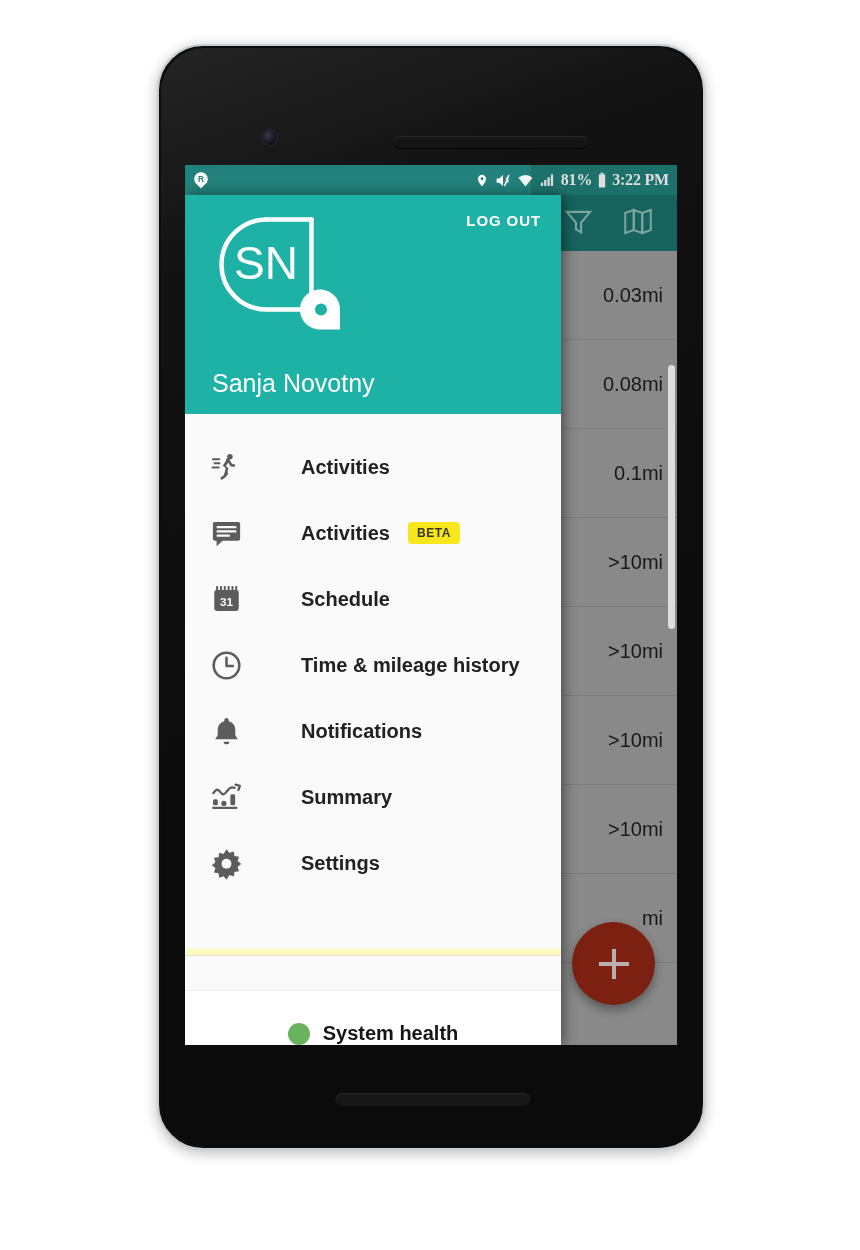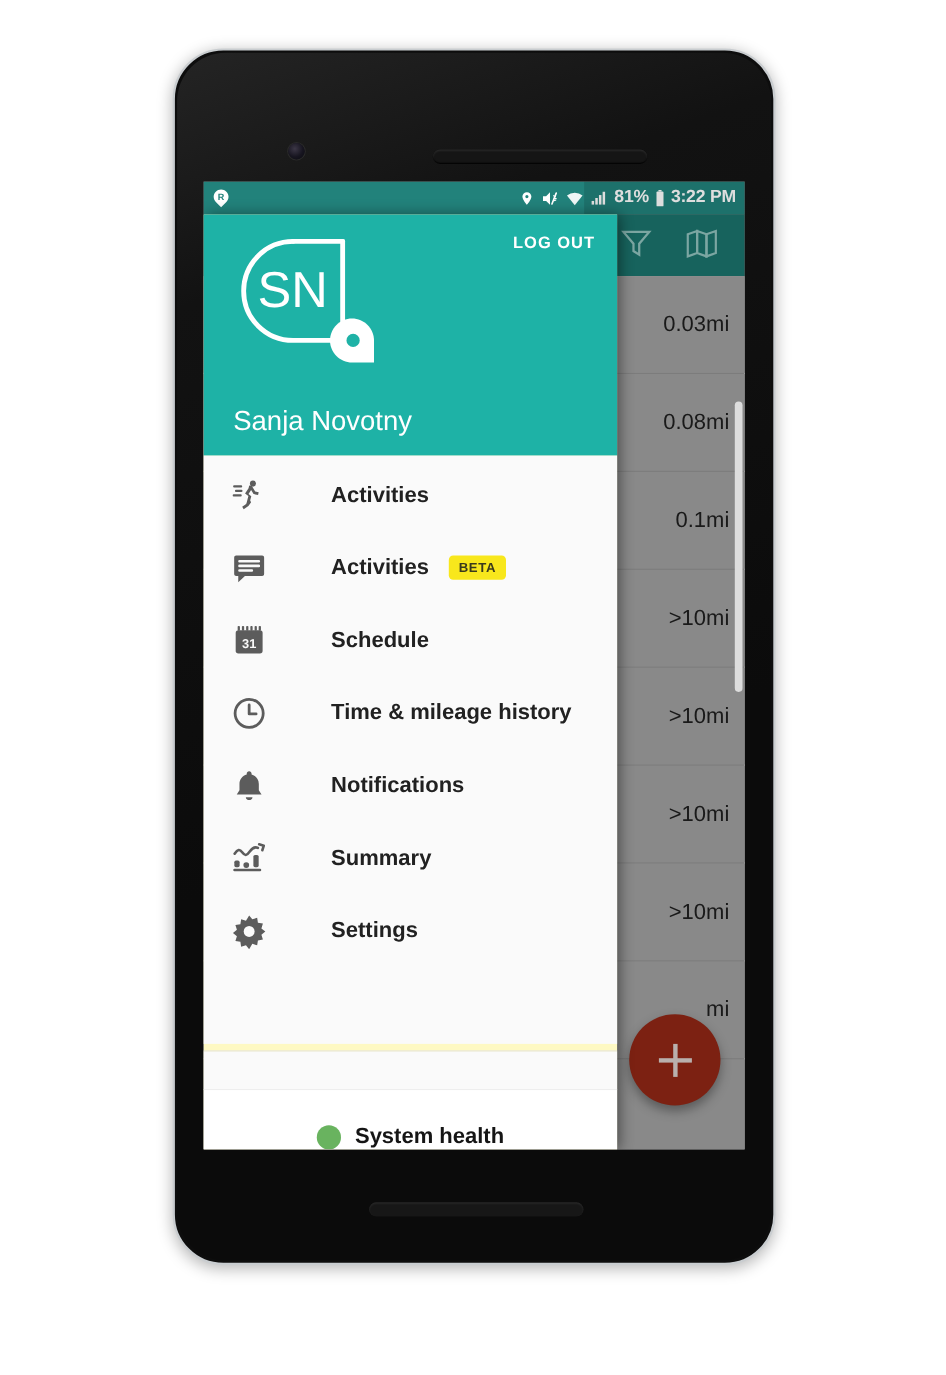--- a/index.html
+++ b/index.html
@@ -60,21 +60,21 @@
   #status-bar {
     position: absolute; left: 0; top: 0;
     width: 100%; height: 30px;
     background: #22827b;
     display: flex; align-items: center;
     padding: 0 8px 0 7px;
     color: #ffffff;
   }
   .sb-right {
     margin-left: auto; display: flex; align-items: center; gap: 5px;
-    font-size: 16px; font-weight: bold; letter-spacing: -0.2px;
+    font-size: 16px; font-weight: bold; letter-spacing: -0.2px; font-family: Liberation Serif, serif;
   }
   .sb-right .dim-strip {
     position: absolute; right: 0; top: 0; width: 146px; height: 30px;
     background: rgba(0,0,0,0.13); pointer-events: none;
   }
   .pin-badge {
     position: relative; width: 18px; height: 18px;
   }
 
   
@@ -152,21 +152,21 @@
     color: #ffffff; font-size: 15px; font-weight: bold;
     letter-spacing: 0.9px;
   }
   #avatar-pin { position: absolute; left: 26px; top: 18px; }
   #drawer-user-name {
     position: absolute; left: 27px; bottom: 16px;
     color: #ffffff; font-size: 25px;
   }
 
   #drawer-menu {
-    flex: 1; padding-top: 3px; overflow: hidden;
+    flex: 1; padding-top: 20px; overflow: hidden;
     background: #fafafa;
   }
   .menu-item {
     height: 66px;
     display: flex; align-items: center;
     padding-left: 22px;
   }
   .menu-icon {
     width: 38px; display: flex; justify-content: center;
     flex: none;

